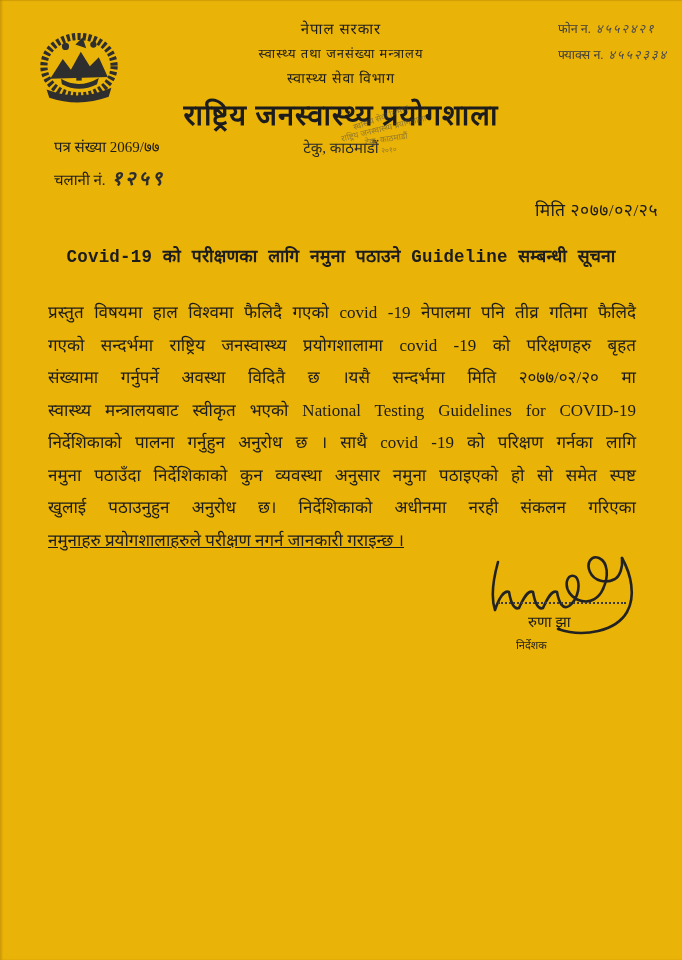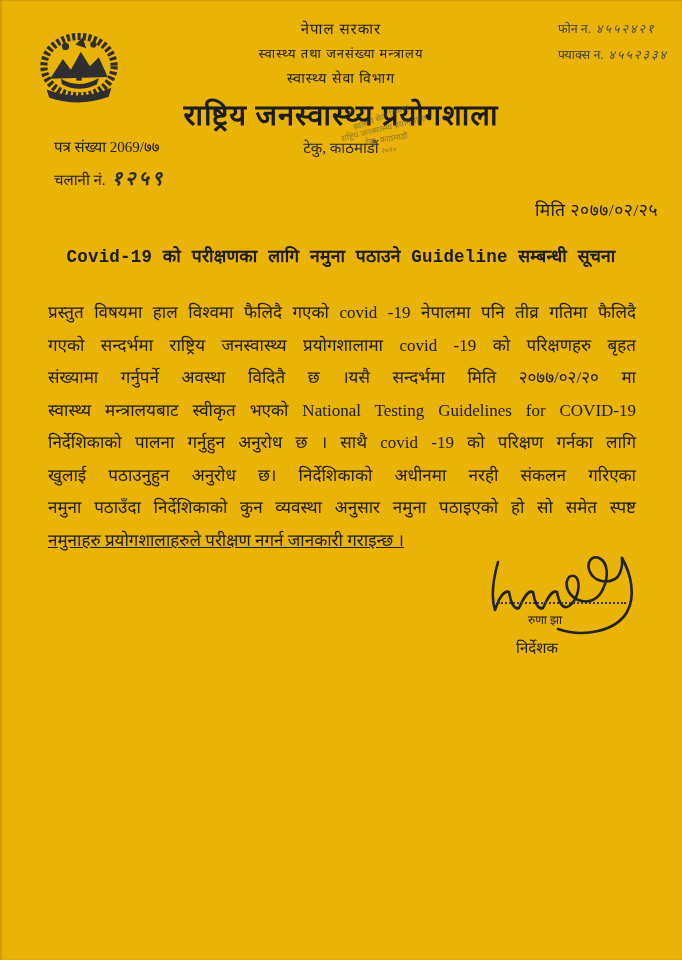--- a/index.html
+++ b/index.html
@@ -51,22 +51,22 @@
 
   
   .body-text { position:absolute; left:48px; top:297px; width:588px; font-size:17px; }
   .bline { text-align:justify; text-align-last:justify; line-height:32.5px; white-space:normal; }
   .bline.last { text-align-last:left;text-decoration:underline; }
 
   
   .sig-wrap { position:absolute; left:470px; top:548px; width:190px; height:130px; }
   .sig-svg { position:absolute; left:10px; top:0; }
   .sig-dots { position:absolute; left:28px; top:54px; width:128px; border-bottom:2.5px dotted #3a3a3a; }
-  .sig-name { position:absolute; left:58px; top:63px; font-size:12px; }
-  .sig-title { position:absolute; left:46px; top:89px; font-size:15px; }
+  .sig-name { position:absolute; left:58px; top:63px; font-size:15px; }
+  .sig-title { position:absolute; left:46px; top:89px; font-size:11px; }
 </style>
 </head>
 <body>
 
 <div class="page">
 
   <div class="emblem">
     <svg width="90" height="84" viewBox="0 0 100 92" xmlns="http://www.w3.org/2000/svg">
       <ellipse cx="50" cy="44" rx="39" ry="33" fill="none" stroke="#2e2e2e" stroke-width="8" stroke-dasharray="3.5 2.5"></ellipse>
       <path d="M18 58 L32 36 L41 48 L52 28 L62 44 L72 34 L82 56 Z" fill="#2e2e2e"></path>
@@ -116,22 +116,22 @@
   <div class="dateline">मिति २०७७/०२/२५</div>
 
   <div class="subject">Covid-19 को परीक्षणका लागि नमुना पठाउने Guideline सम्बन्धी सूचना</div>
 
   <div class="body-text">
     <div class="bline">प्रस्तुत विषयमा हाल विश्वमा फैलिदै गएको covid -19 नेपालमा पनि तीव्र गतिमा फैलिदै</div>
     <div class="bline">गएको सन्दर्भमा राष्ट्रिय जनस्वास्थ्य प्रयोगशालामा covid -19 को परिक्षणहरु बृहत</div>
     <div class="bline">संख्यामा गर्नुपर्ने अवस्था विदितै छ ।यसै सन्दर्भमा मिति २०७७/०२/२० मा</div>
     <div class="bline">स्वास्थ्य मन्त्रालयबाट स्वीकृत भएको National Testing Guidelines for COVID-19</div>
     <div class="bline">निर्देशिकाको पालना गर्नुहुन अनुरोध छ । साथै covid -19 को परिक्षण गर्नका लागि</div>
+    <div class="bline">नमुना पठाउँदा निर्देशिकाको कुन व्यवस्था अनुसार नमुना पठाइएको हो सो समेत स्पष्ट</div>
     <div class="bline">खुलाई पठाउनुहुन अनुरोध छ। निर्देशिकाको अधीनमा नरही संकलन गरिएका</div>
-    <div class="bline">नमुना पठाउँदा निर्देशिकाको कुन व्यवस्था अनुसार नमुना पठाइएको हो सो समेत स्पष्ट</div>
     <div class="bline last">नमुनाहरु प्रयोगशालाहरुले परीक्षण नगर्न जानकारी गराइन्छ ।</div>
   </div>
 
   <div class="sig-wrap">
     <svg class="sig-svg" width="170" height="100" viewBox="0 0 170 100" xmlns="http://www.w3.org/2000/svg">
       <g fill="none" stroke="#222" stroke-width="2.6" stroke-linecap="round" stroke-linejoin="round">
         <path d="M18 14 C13 32 11 50 15 62 C19 50 24 42 29 44 C31 55 34 62 39 60 C44 49 48 42 53 44 C55 55 58 62 63 60 C68 49 72 42 77 44 C79 55 83 62 89 58 C96 53 100 42 98 33 C96 26 89 26 87 33 C85 42 92 51 102 53 C111 55 119 50 123 41"></path>
         <path d="M123 41 C129 28 128 14 119 10 C111 7 106 15 110 24 C114 33 126 36 135 31 C140 28 143 19 142 10"></path>
         <path d="M142 10 C151 26 156 48 147 64 C136 83 104 90 78 81"></path>
       </g>

